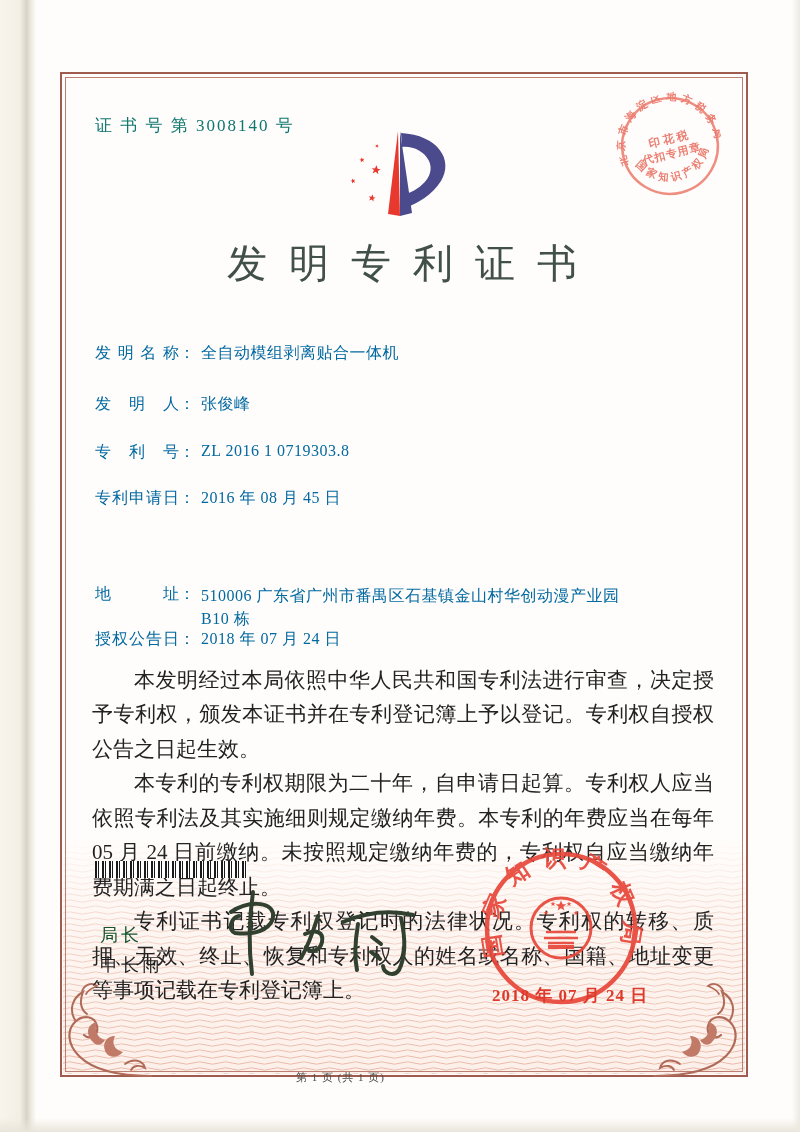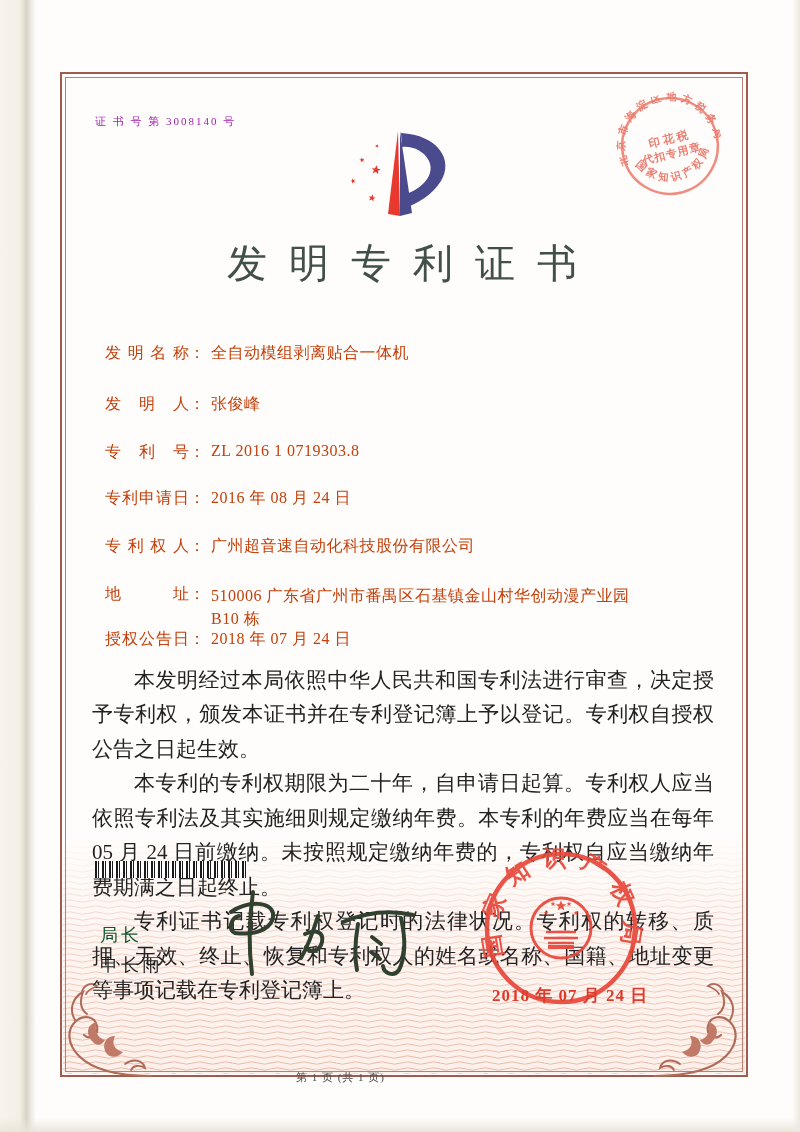--- a/index.html
+++ b/index.html
@@ -9,27 +9,27 @@
   .scan-left{position:absolute;left:0;top:0;width:36px;height:100%;
      background:linear-gradient(90deg,#f7f4ec 0%,#f3efe5 55%,#d9d2c6 74%,#efece4 88%,#fdfcfa 100%);}
   .scan-bottom{position:absolute;left:0;bottom:0;width:100%;height:14px;
      background:linear-gradient(180deg,rgba(255,255,255,0),#e9e5db);}
   .scan-right{position:absolute;right:0;top:0;width:8px;height:100%;
      background:linear-gradient(270deg,#ece9e1,rgba(255,255,255,0));}
   
   .frame-outer{position:absolute;left:60px;top:72px;width:684px;height:1001px;
      border:2px solid #9e5b4e;}
   .frame-inner{position:absolute;left:3px;top:3px;right:3px;bottom:3px;border:1px solid #bc7f71;}
-  .cert-no{position:absolute;left:95px;top:114px;font-size:11px;letter-spacing:2px;color:#a21caf;}
+  .cert-no{position:absolute;left:95px;top:114px;font-size:17px;letter-spacing:2px;color:#0f766e;}
   .logo{position:absolute;left:342px;top:120px;}
   .title{position:absolute;left:60px;top:236px;width:684px;text-align:center;
      font-size:40px;letter-spacing:22px;padding-left:22px;box-sizing:border-box;
      color:#42504a;font-weight:400;}
   
-  .frow{position:absolute;left:95px;width:640px;font-size:16px;color:#c2410c;margin-left:10px;}
+  .frow{position:absolute;left:95px;width:640px;font-size:16px;color:#0369a1;}
   .flabel{display:inline-block;width:84px;text-align:justify;text-align-last:justify;vertical-align:top;}
   .fcolon{display:inline-block;margin-right:6px;vertical-align:top;}
   .fvalue{display:inline-block;vertical-align:top;letter-spacing:0.5px;}
   .fvalue.addr{width:445px;line-height:1.45;}
   .pair2{position:absolute;left:285px;top:0;white-space:nowrap;}
   
   .bodytext{position:absolute;left:92px;top:663px;width:622px;font-size:21px;
      line-height:1.64;color:#222;text-align:justify;}
   .bodytext p{margin:0;text-indent:2em;}
   
@@ -146,24 +146,21 @@
   <div class="frow" style="top:343px">
     <span class="flabel">发明名称</span><span class="fcolon">：</span><span class="fvalue">全自动模组剥离贴合一体机</span>
   </div>
   <div class="frow" style="top:394px">
     <span class="flabel">发明人</span><span class="fcolon">：</span><span class="fvalue">张俊峰</span>
   </div>
   <div class="frow" style="top:442px">
     <span class="flabel">专利号</span><span class="fcolon">：</span><span class="fvalue">ZL 2016 1 0719303.8</span>
   </div>
   <div class="frow" style="top:488px">
-    <span class="flabel">专利申请日</span><span class="fcolon">：</span><span class="fvalue">2016 年 08 月 24 日</span>
-  </div>
-  <div class="frow" style="top:536px">
-    <span class="flabel">专利权人</span><span class="fcolon">：</span><span class="fvalue">广州超音速自动化科技股份有限公司</span>
+    <span class="flabel">专利申请日</span><span class="fcolon">：</span><span class="fvalue">2016 年 08 月 45 日</span>
   </div>
   <div class="frow" style="top:584px">
     <span class="flabel">地址</span><span class="fcolon">：</span><span class="fvalue addr">510006 广东省广州市番禺区石基镇金山村华创动漫产业园 B10 栋</span>
   </div>
   <div class="frow" style="top:629px">
     <span class="flabel">授权公告日</span><span class="fcolon">：</span><span class="fvalue">2018 年 07 月 24 日</span>
   </div>
 
   <div class="bodytext">
     <p>本发明经过本局依照中华人民共和国专利法进行审查，决定授予专利权，颁发本证书并在专利登记簿上予以登记。专利权自授权公告之日起生效。</p>

